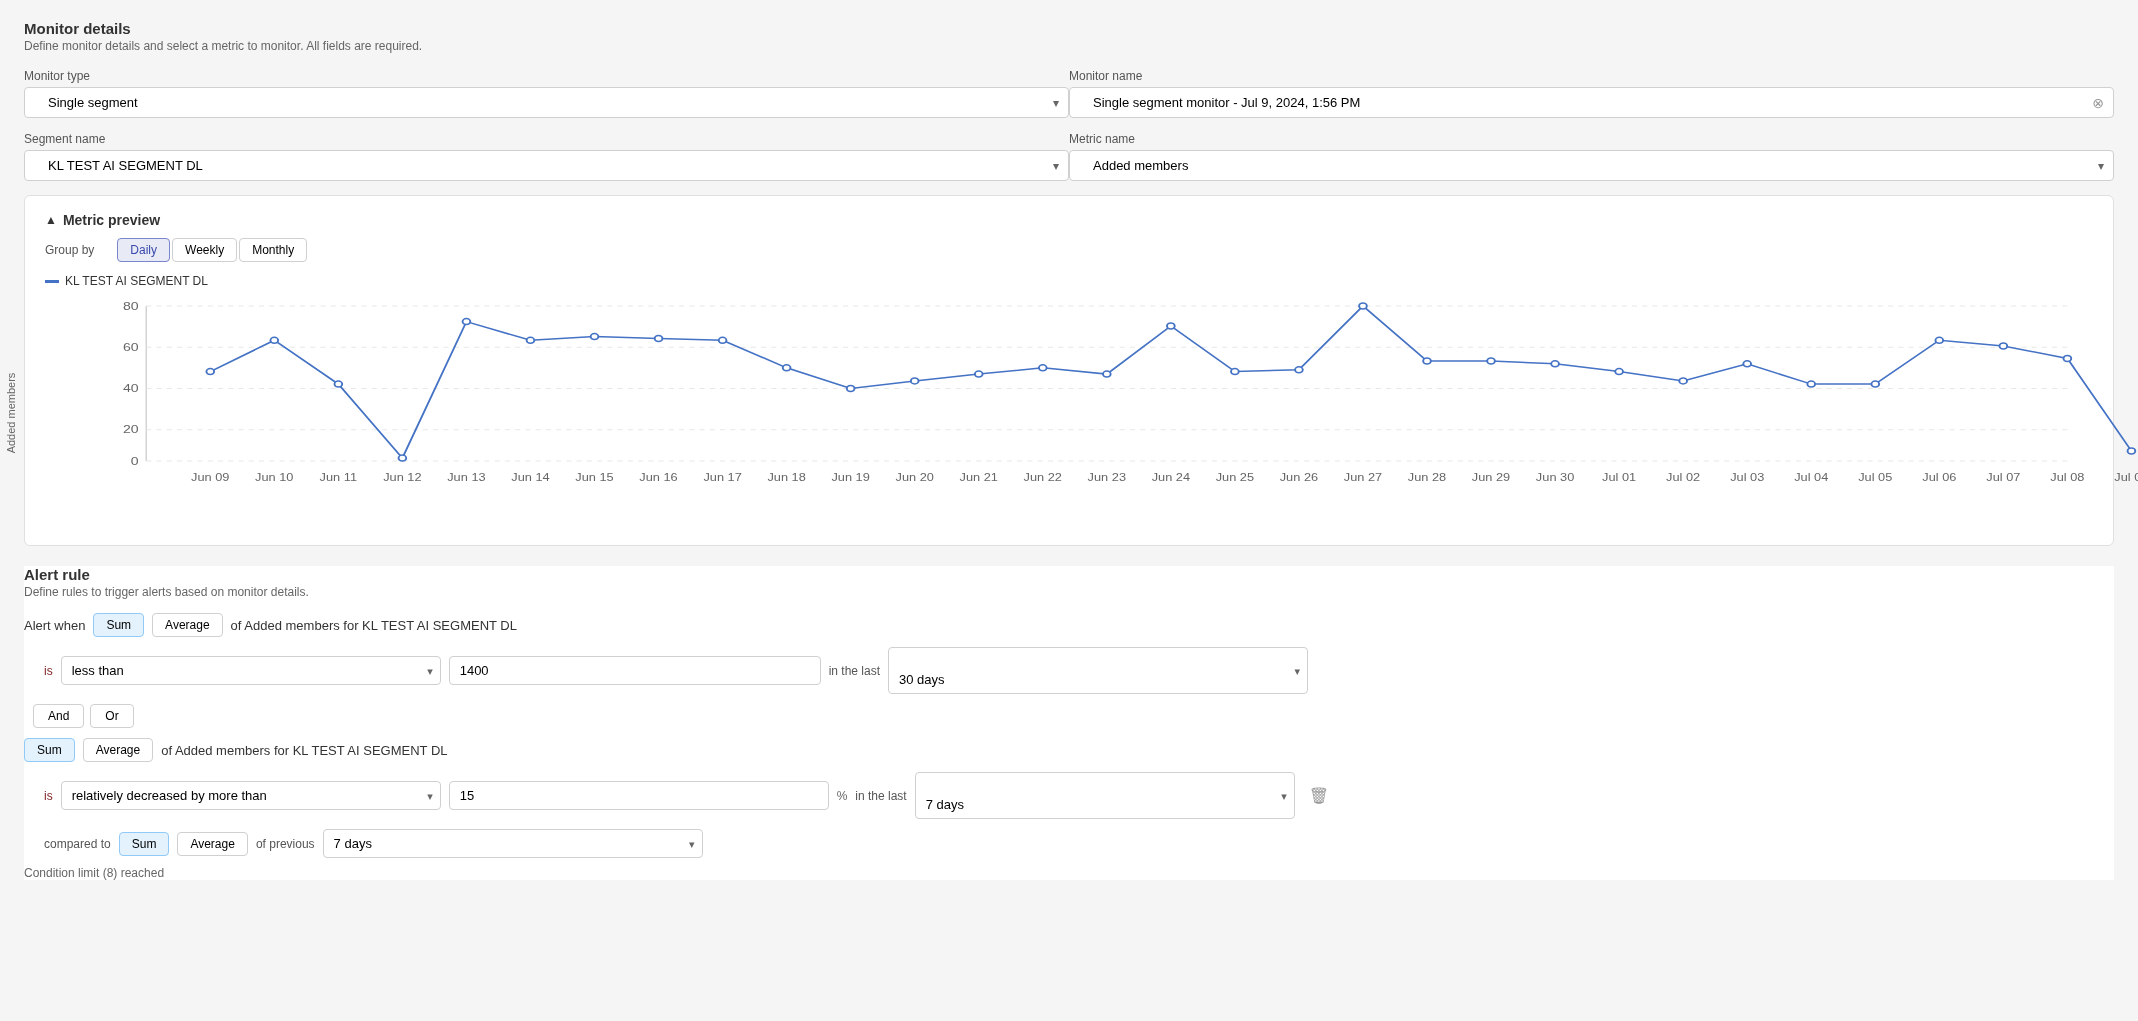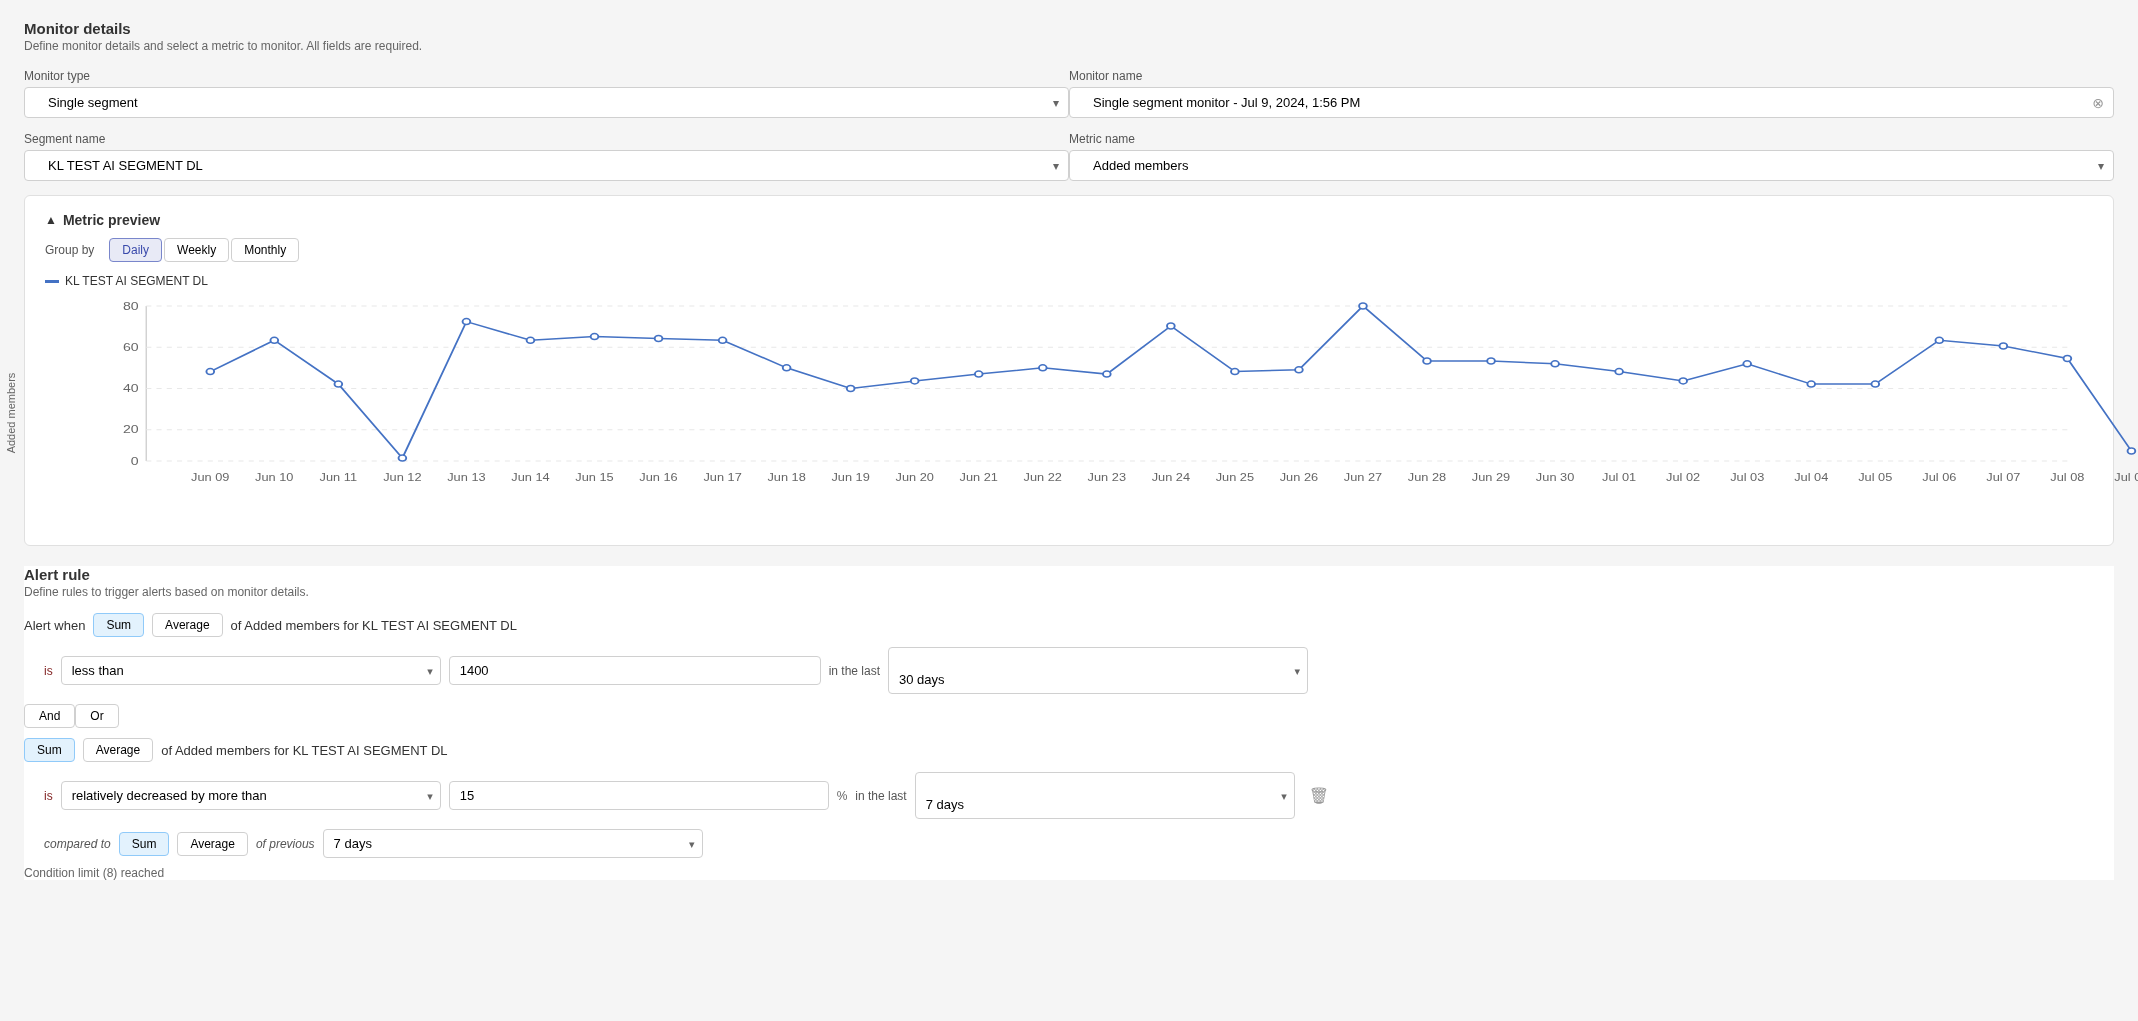--- a/index.html
+++ b/index.html
@@ -13,21 +13,21 @@
     .form-label { font-size: 12px; color: #555; margin-bottom: 4px; }
     .form-select, .form-input { width: 100%; border: 1px solid #d0d0d0; border-radius: 4px; padding: 7px 23px; font-size: 13px; background: #fff; appearance: none; -webkit-appearance: none; }
     .select-wrapper { position: relative; }
     .select-wrapper::after { content: '▾'; position: absolute; right: 10px; top: 50%; transform: translateY(-50%); color: #666; pointer-events: none; font-size: 12px; }
     .input-wrapper { position: relative; }
     .input-clear { position: absolute; right: 10px; top: 50%; transform: translateY(-50%); color: #999; cursor: pointer; font-size: 14px; }
 
     .metric-preview-card { background: #fff; border: 1px solid #e0e0e0; border-radius: 6px; padding: 16px 20px; margin-bottom: 20px; }
     .metric-preview-header { display: flex; align-items: center; gap: 6px; margin-bottom: 10px; font-weight: 600; font-size: 14px; cursor: pointer; }
     .chevron-up { font-size: 12px; }
-    .group-by-row { display: flex; align-items: center; gap: 15px; margin-bottom: 12px; }
+    .group-by-row { display: flex; align-items: center; gap: 23px; margin-bottom: 12px; }
     .group-by-label { font-size: 12px; color: #555; }
     .btn-group { display: flex; gap: 2px; }
     .btn-toggle { border: 1px solid #d0d0d0; background: #fff; border-radius: 4px; padding: 4px 12px; font-size: 12px; cursor: pointer; }
     .btn-toggle.active { background: #e8eaf6; border-color: #7986cb; color: #3949ab; }
 
     .legend { display: flex; align-items: center; gap: 6px; margin-bottom: 8px; font-size: 12px; }
     .legend-color { width: 14px; height: 3px; background: #4472C4; }
     .chart-svg { width: 100%; height: 100%; }
     .y-axis-label { writing-mode: vertical-rl; transform: rotate(180deg); font-size: 11px; color: #666; position: absolute; left: -40px; top: 50%; transform: translateY(-50%) rotate(180deg); white-space: nowrap; }
 
@@ -40,25 +40,25 @@
     .alert-rule-row { display: flex; align-items: center; gap: 8px; margin-bottom: 10px; flex-wrap: wrap; }
     .btn-pill { border: 1px solid #d0d0d0; background: #fff; border-radius: 4px; padding: 4px 12px; font-size: 12px; cursor: pointer; }
     .btn-pill.active { background: #e3f2fd; border-color: #90caf9; }
 
     .condition-row { display: flex; align-items: center; gap: 8px; margin-bottom: 10px; padding-left: 20px; }
     .condition-prefix { font-size: 12px; color: #7f1d1d; }
     .condition-select { border: 1px solid #d0d0d0; border-radius: 4px; padding: 6px 28px 6px 10px; font-size: 13px; background: #fff; appearance: none; -webkit-appearance: none; position: relative; }
     .condition-input { border: 1px solid #d0d0d0; border-radius: 4px; padding: 6px 10px; font-size: 13px; background: #fff; }
     .in-the-last-label { font-size: 12px; color: #555; white-space: nowrap; }
     .time-select { border: 1px solid #d0d0d0; border-radius: 4px; padding: 24px 28px 6px 10px; font-size: 13px; background: #fff; appearance: none; -webkit-appearance: none; }
-    .and-or-row { display: flex; margin: 10px 0 10px 0; align-items: flex-end; }
+    .and-or-row { display: flex; gap: 6px; margin: 10px 0 10px 9px; align-items: flex-end; }
     .btn-and-or { border: 1px solid #d0d0d0; background: #fff; border-radius: 4px; padding: 4px 14px; font-size: 12px; cursor: pointer; }
 
     .compared-row { display: flex; align-items: center; gap: 8px; margin-left: 20px; margin-bottom: 8px; }
-    .compared-label { font-size: 12px; color: #555; font-style: italic; }
+    .compared-label { font-size: 12px; color: #555; }
     .compared-select { border: 1px solid #d0d0d0; border-radius: 4px; padding: 6px 28px 6px 10px; font-size: 13px; background: #fff; appearance: none; -webkit-appearance: none; }
 
     .delete-btn { background: none; border: none; cursor: pointer; color: #999; font-size: 16px; padding: 2px 6px; }
     .percent-suffix { font-size: 12px; color: #666; }
 
     .condition-limit { font-size: 12px; color: #666; margin-top: 8px; }
 
     .select-wrap { position: relative; display: inline-block; }
     .select-wrap::after { content: '▾'; position: absolute; right: 8px; top: 50%; transform: translateY(-50%); color: #666; pointer-events: none; font-size: 11px; }
     .select-wrap select { padding-right: 24px; }

